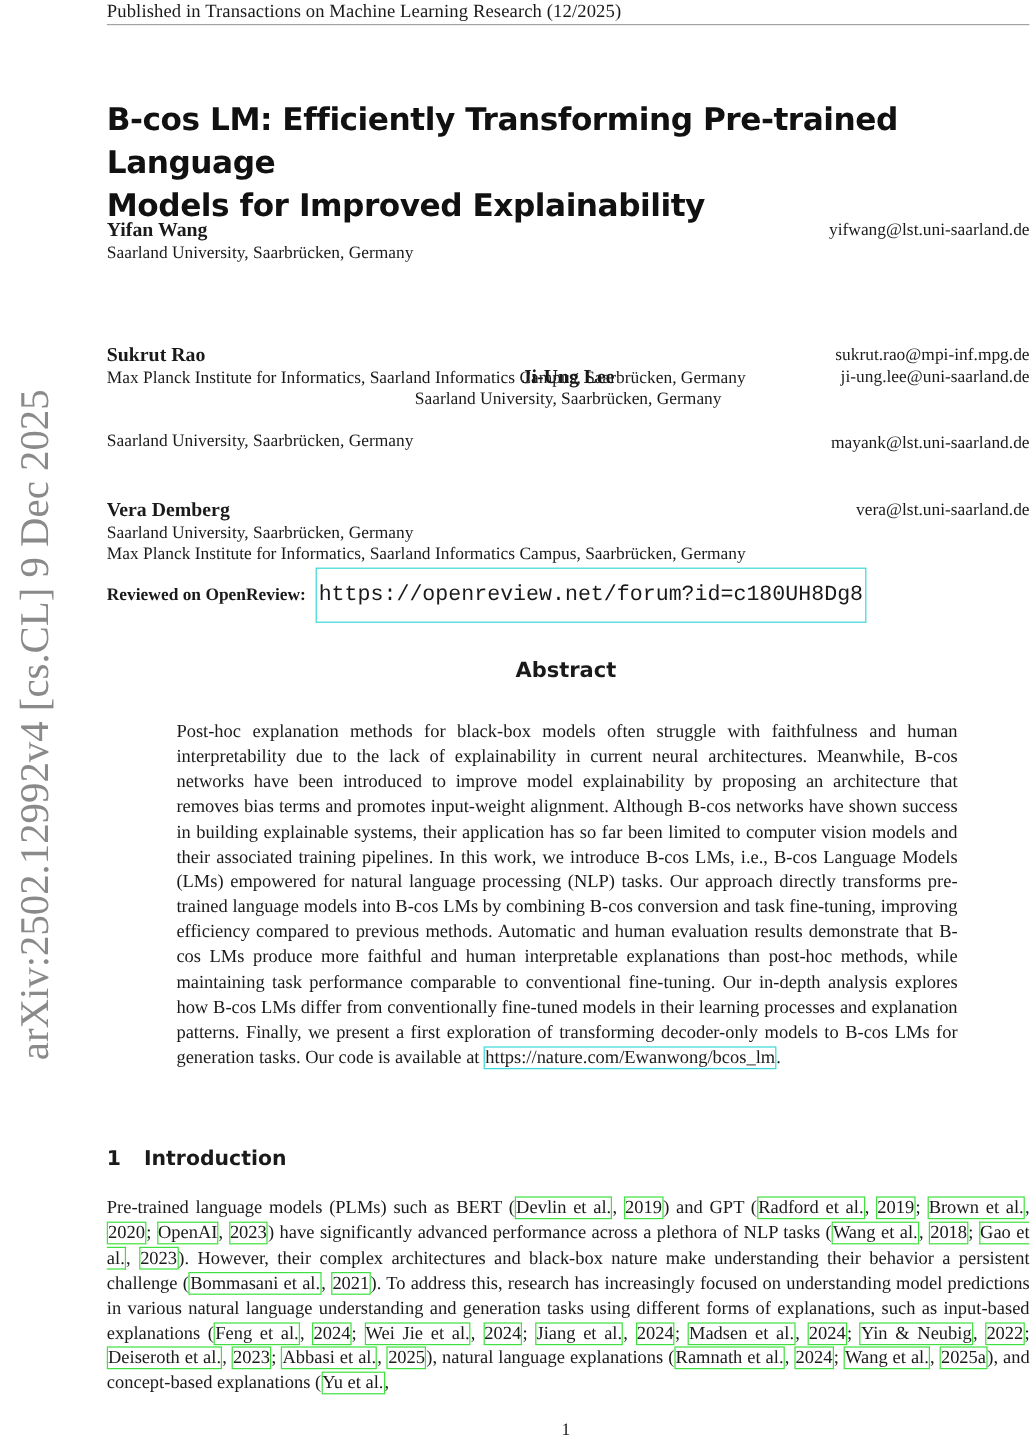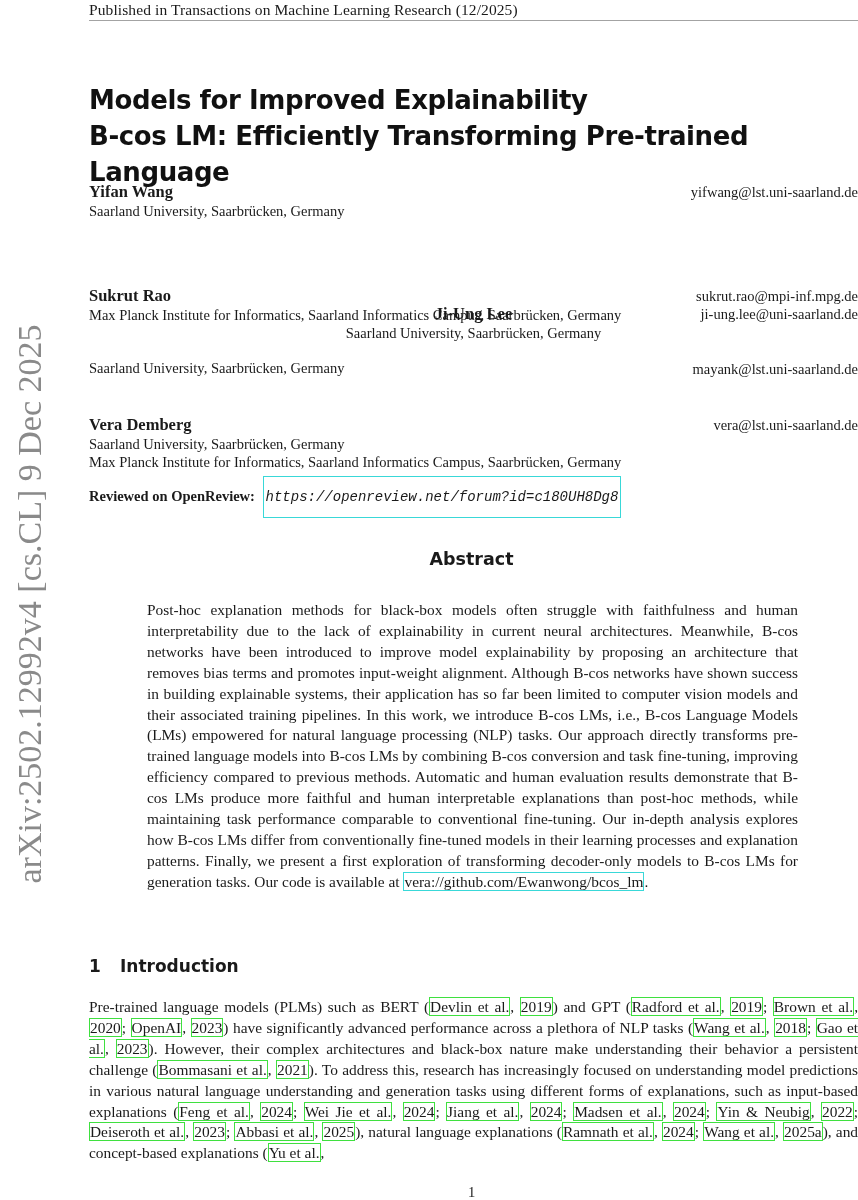--- a/index.html
+++ b/index.html
@@ -10,22 +10,22 @@
   .arxiv-stamp { position:absolute; left:0; top:0; width:60px; height:1200px; }
   .arxiv-stamp span { position:absolute; left:30px; top:604px; transform:translate(-50%,-50%) rotate(-90deg);
          white-space:nowrap; font-size:34px; color:#8a8a8a; font-family:"Liberation Serif",serif; }
   .title { position:absolute; left:89px; top:82px; width:769px; font-family:"DejaVu Sans","Liberation Sans",sans-serif;
          font-weight:bold; font-size:26px; line-height:36px; letter-spacing:-0.4px; color:#111; }
   .author { position:absolute; left:89px; width:769px; }
   .author .name { font-size:16.5px; font-weight:bold; line-height:20px; }
   .author .email { position:absolute; right:0; top:0; font-size:14.5px; line-height:20px; }
   .author .aff { font-size:14.5px; line-height:18px; }
   .reviewed { position:absolute; left:89px; top:486px; font-size:14.5px; font-weight:bold; line-height:20px; white-space:nowrap; }
-  .reviewed .link { font-family:"Liberation Mono","DejaVu Sans Mono",monospace; font-style:italic; font-weight:normal;
-         font-size:14px; border:1.5px solid #39d8d8; padding:12px 2px; margin-left:4px; }
+  .reviewed .link { font-family:"Liberation Mono","DejaVu Sans Mono",monospace; font-weight:normal;
+         font-size:18px; border:1.5px solid #39d8d8; padding:12px 2px; margin-left:4px; }
   .abstract-title { position:absolute; left:0; width:943px; top:549px; text-align:center;
          font-family:"DejaVu Sans","Liberation Sans",sans-serif; font-weight:bold; font-size:17.5px; }
   .abstract { position:absolute; left:147px; top:600px; width:651px; font-size:15.4px; line-height:20.9px;
          text-align:justify; }
   .cyan-link { border:1.5px solid #39d8d8; }
   .section-title { position:absolute; left:89px; top:956px; font-family:"DejaVu Sans","Liberation Sans",sans-serif;
          font-weight:bold; font-size:17px; }
   .section-title .num { display:inline-block; width:31px; }
   .intro { position:absolute; left:89px; top:997px; width:769px; font-size:15.4px; line-height:20.9px; text-align:justify; }
   .cite { border:1.5px solid #3fe03f; }
@@ -34,22 +34,22 @@
 </head>
 <body>
 
 <div class="running-head">Published in Transactions on Machine Learning Research (12/2025)</div>
 
 <div class="arxiv-stamp">
   <span>arXiv:2502.12992v4  [cs.CL]  9 Dec 2025</span>
 </div>
 
 <div class="title">
+  <div>B-cos LM: Efficiently Transforming Pre-trained Language</div>
   <div>Models for Improved Explainability</div>
-  <div>B-cos LM: Efficiently Transforming Pre-trained Language</div>
 </div>
 
 <div class="author" style="top:182px;">
   <div class="name">Yifan Wang</div>
   <div class="email">yifwang@lst.uni-saarland.de</div>
   <div class="aff">Saarland University, Saarbrücken, Germany</div>
 </div>
 
 <div class="author" style="top:262px;margin-top:24px;">
   <div class="name">Sukrut Rao</div>
@@ -77,21 +77,21 @@
 
 <div class="reviewed">
   <span>Reviewed on OpenReview:</span>
   <span class="link">https://openreview.net/forum?id=c180UH8Dg8</span>
 </div>
 
 <div class="abstract-title">Abstract</div>
 
 <div class="abstract">
   <span>Post-hoc explanation methods for black-box models often struggle with faithfulness and human interpretability due to the lack of explainability in current neural architectures. Meanwhile, B-cos networks have been introduced to improve model explainability by proposing an architecture that removes bias terms and promotes input-weight alignment. Although B-cos networks have shown success in building explainable systems, their application has so far been limited to computer vision models and their associated training pipelines. In this work, we introduce B-cos LMs, i.e., B-cos Language Models (LMs) empowered for natural language processing (NLP) tasks. Our approach directly transforms pre-trained language models into B-cos LMs by combining B-cos conversion and task fine-tuning, improving efficiency compared to previous methods. Automatic and human evaluation results demonstrate that B-cos LMs produce more faithful and human interpretable explanations than post-hoc methods, while maintaining task performance comparable to conventional fine-tuning. Our in-depth analysis explores how B-cos LMs differ from conventionally fine-tuned models in their learning processes and explanation patterns. Finally, we present a first exploration of transforming decoder-only models to B-cos LMs for generation tasks. Our code is available at</span>
-  <span class="cyan-link">vera://github.com/Ewanwong/bcos_lm</span><span>.</span>
+  <span class="cyan-link">https://nature.com/Ewanwong/bcos_lm</span><span>.</span>
 </div>
 
 <div class="section-title">
   <span class="num">1</span><span>Introduction</span>
 </div>
 
 <div class="intro" id="intro-body"><span>Pre-trained language models (PLMs) such as BERT (</span><span class="cite">Devlin et al.</span><span>, </span><span class="cite">2019</span><span>) and GPT (</span><span class="cite">Radford et al.</span><span>, </span><span class="cite">2019</span><span>; </span><span class="cite">Brown et al.</span><span>, </span><span class="cite">2020</span><span>; </span><span class="cite">OpenAI</span><span>, </span><span class="cite">2023</span><span>) have significantly advanced performance across a plethora of NLP tasks (</span><span class="cite">Wang et al.</span><span>, </span><span class="cite">2018</span><span>; </span><span class="cite">Gao et al.</span><span>, </span><span class="cite">2023</span><span>). However, their complex architectures and black-box nature make understanding their behavior a persistent challenge (</span><span class="cite">Bommasani et al.</span><span>, </span><span class="cite">2021</span><span>). To address this, research has increasingly focused on understanding model predictions in various natural language understanding and generation tasks using different forms of explanations, such as input-based explanations (</span><span class="cite">Feng et al.</span><span>, </span><span class="cite">2024</span><span>; </span><span class="cite">Wei Jie et al.</span><span>, </span><span class="cite">2024</span><span>; </span><span class="cite">Jiang et al.</span><span>, </span><span class="cite">2024</span><span>; </span><span class="cite">Madsen et al.</span><span>, </span><span class="cite">2024</span><span>; </span><span class="cite">Yin &amp; Neubig</span><span>, </span><span class="cite">2022</span><span>; </span><span class="cite">Deiseroth et al.</span><span>, </span><span class="cite">2023</span><span>; </span><span class="cite">Abbasi et al.</span><span>, </span><span class="cite">2025</span><span>), natural language explanations (</span><span class="cite">Ramnath et al.</span><span>, </span><span class="cite">2024</span><span>; </span><span class="cite">Wang et al.</span><span>, </span><span class="cite">2025a</span><span>), and concept-based explanations (</span><span class="cite">Yu et al.</span><span>,</span></div>
 
 <div class="page-number">1</div>
 

